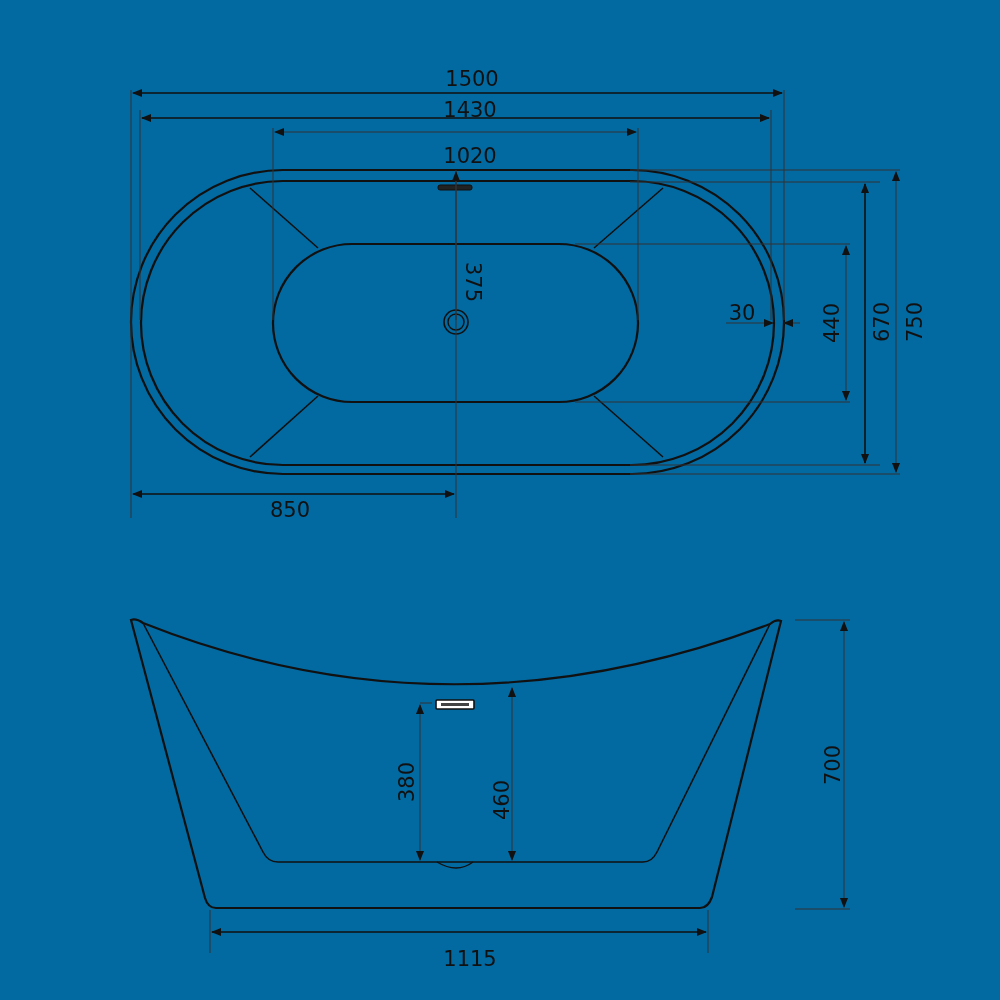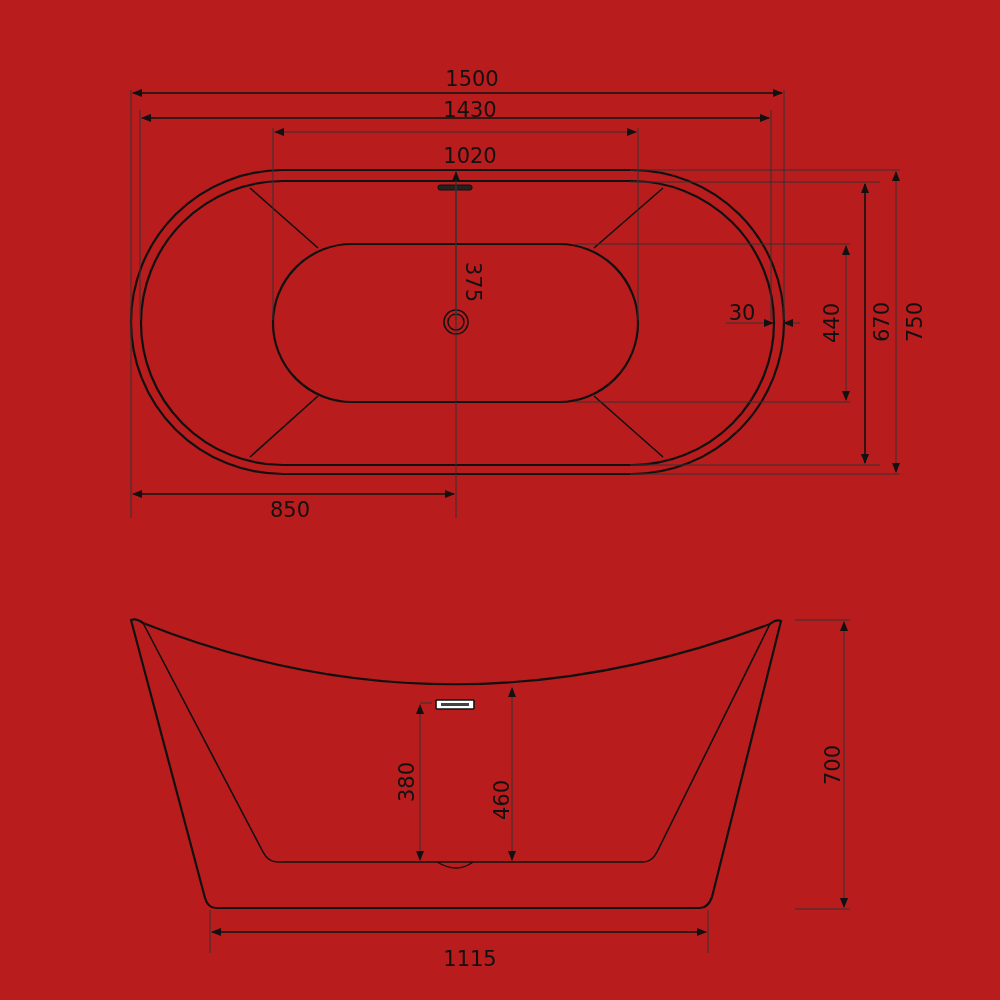--- a/index.html
+++ b/index.html
@@ -1,16 +1,16 @@
 <!DOCTYPE html>
 <html><head>
 <meta charset="utf-8">
 <style>
   html, body { margin:0; padding:0; background:#ffffff; }
-  #stage { position:relative; width:1000px; height:1000px; background:#b91c1c; overflow:hidden; }
+  #stage { position:relative; width:1000px; height:1000px; background:#0369a1; overflow:hidden; }
   svg { position:absolute; left:0; top:0; }
   .dim { font-family: "DejaVu Sans", sans-serif; font-size:21px; fill:#111; }
   .thin { stroke:#333; stroke-width:1; fill:none; }
   .body { stroke:#111; stroke-width:2.2; fill:none; }
   .arrow { stroke:#111; stroke-width:1.6; fill:none; }
 </style>
 </head>
 <body>
 
 <div id="stage">

